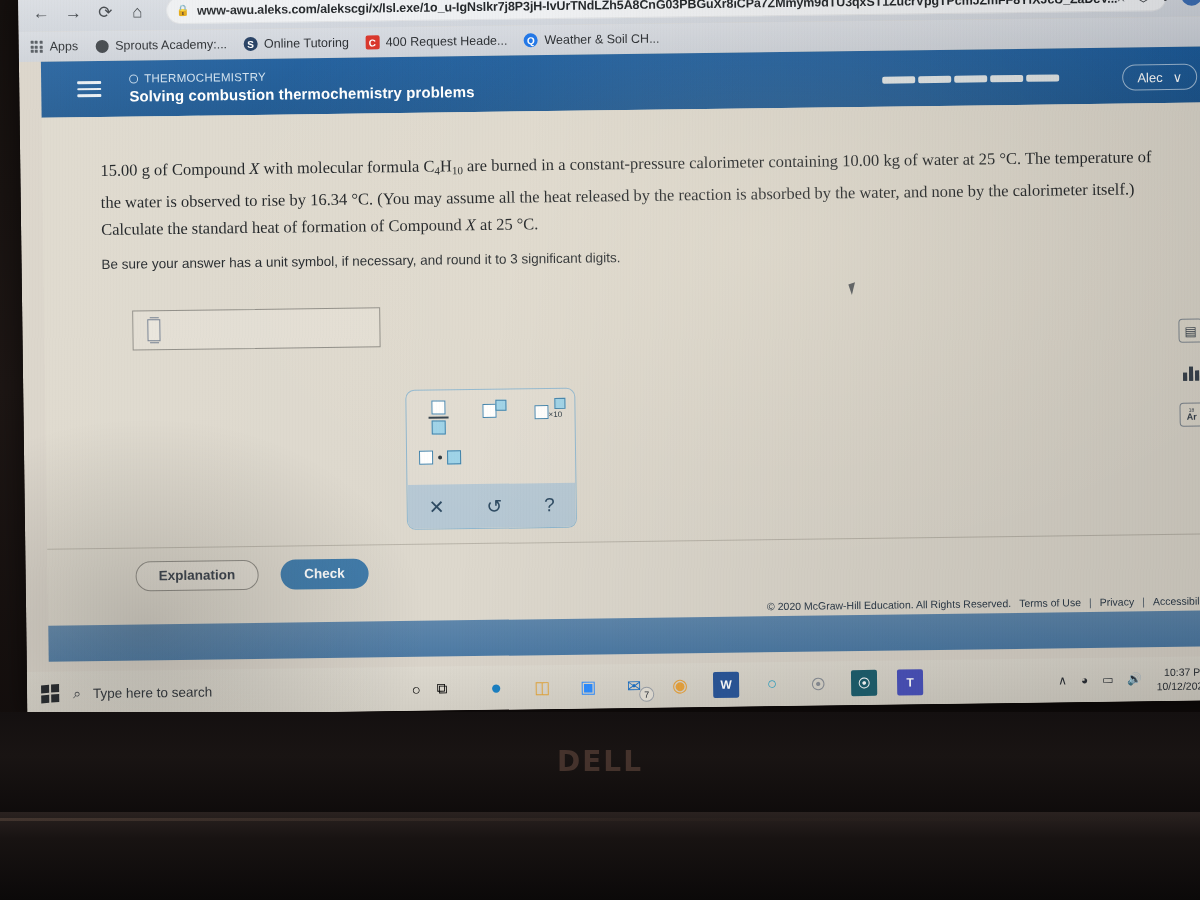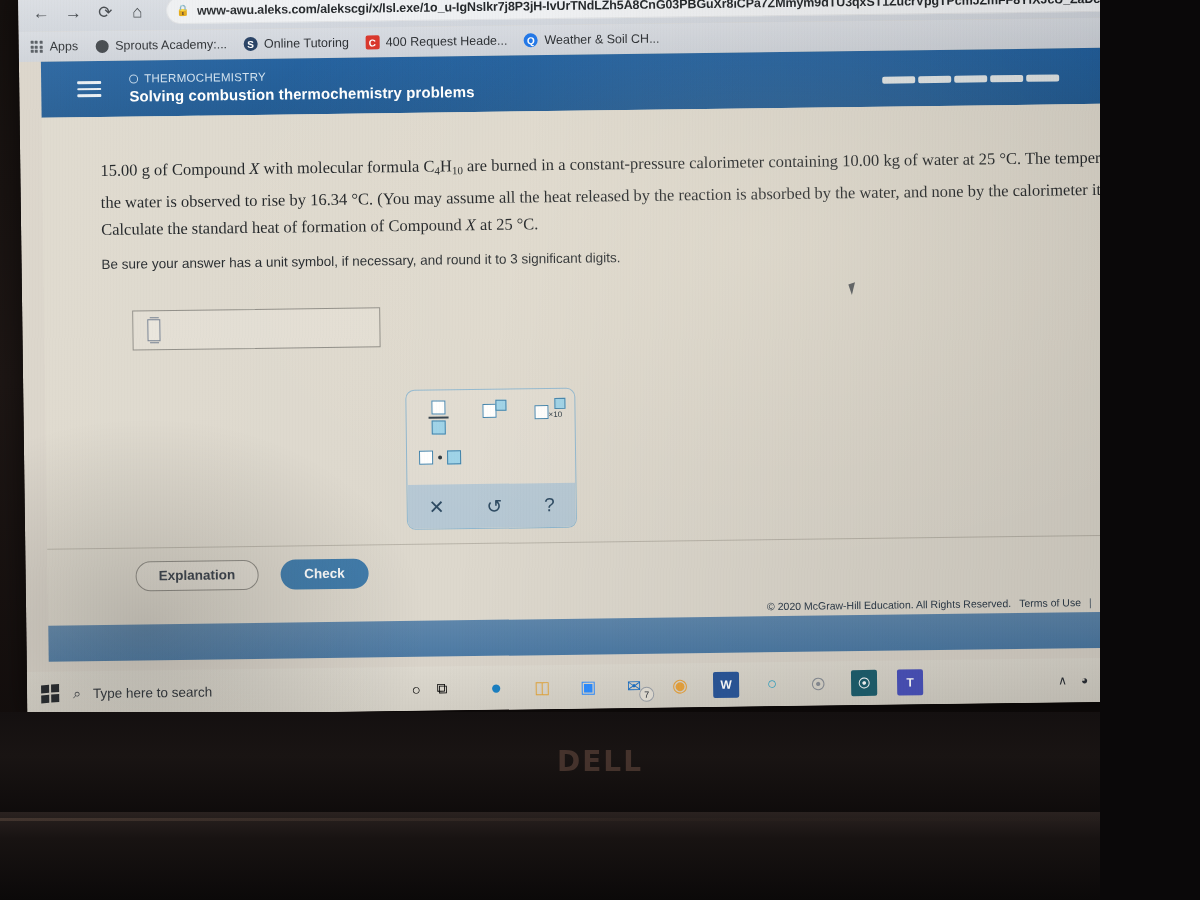--- a/index.html
+++ b/index.html
@@ -2,21 +2,21 @@
 <html><head>
 <meta charset="utf-8">
 <style>
   * { box-sizing: border-box; margin: 0; padding: 0; }
   html, body {
     width: 1200px; height: 900px; overflow: hidden;
     background: #0a0809;
     font-family: "Liberation Sans", sans-serif;
   }
   #photo {
-    position: relative; width: 1100px; height: 900px;
+    position: relative; width: 1200px; height: 900px;
     background: linear-gradient(170deg, #15100e 0%, #1d1614 35%, #120d0c 70%, #080606 100%);
     overflow: hidden;
   }
 
   
   #screen-wrap {
     position: absolute; left: 18px; top: -6px;
     width: 1190px; height: 722px;
     transform: rotate(-0.75deg);
     transform-origin: 0 0;

